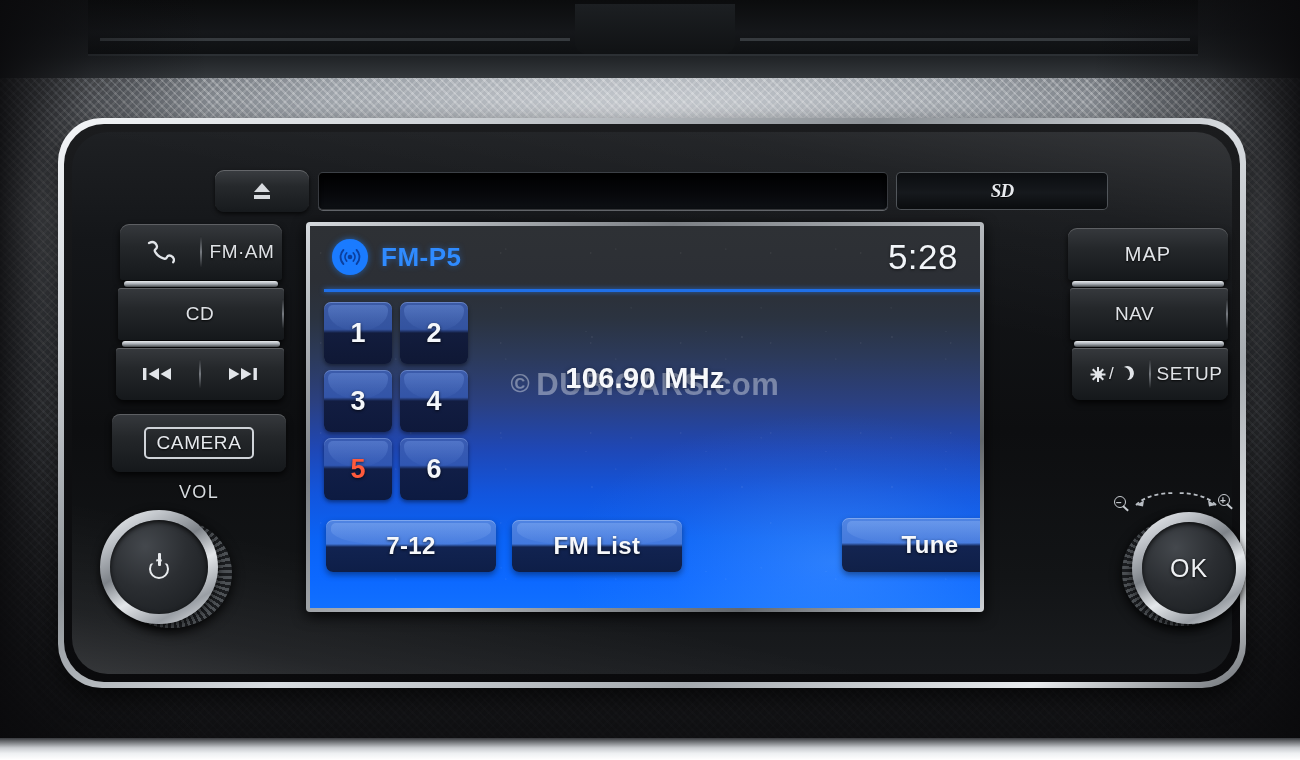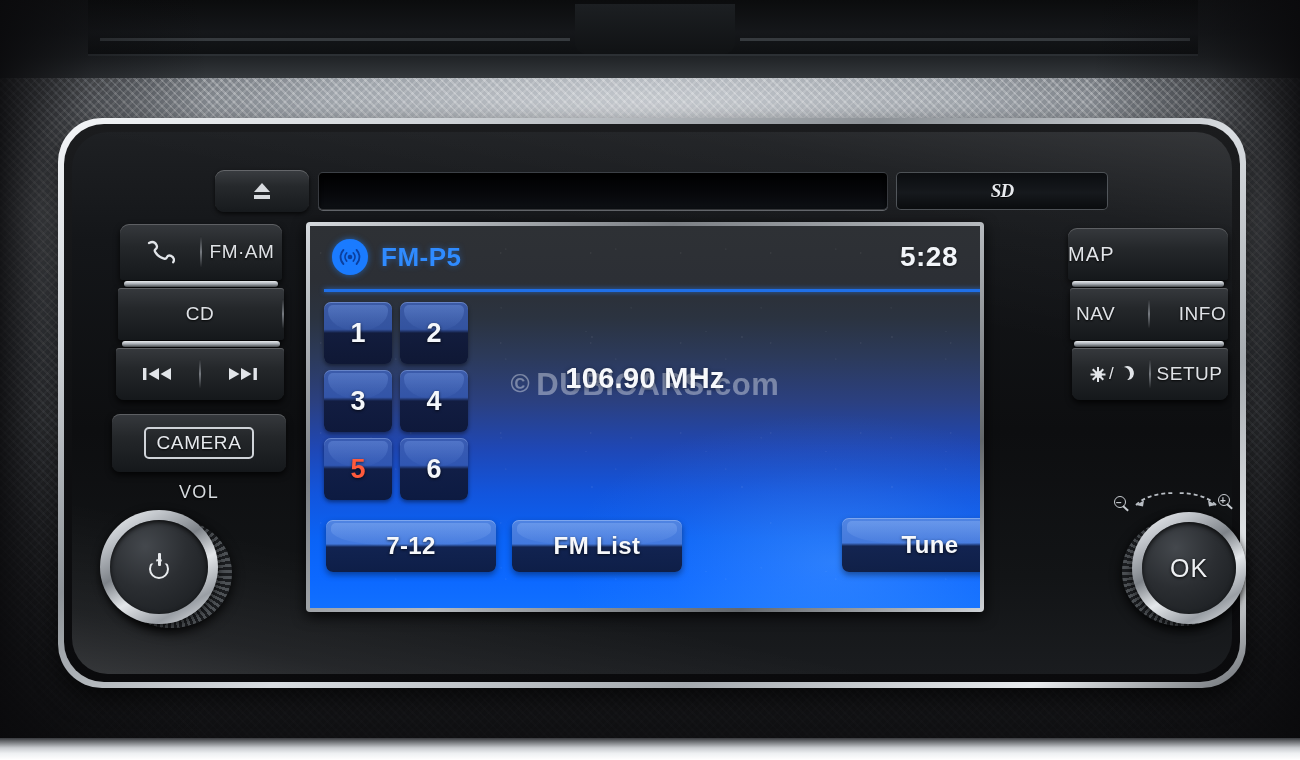--- a/index.html
+++ b/index.html
@@ -177,21 +177,21 @@
 
   
   #btn-map      { left:1068px; top:228px; width:160px; height:52px; border-radius:9px 9px 3px 3px; justify-content:center; }
   #sep-right-1  { left:1072px; top:281px; width:152px; }
   #btn-nav-info { left:1070px; top:288px; width:158px; height:52px; border-radius:3px;gap:27px; }
   #sep-right-2  { left:1074px; top:341px; width:150px; }
   #btn-dn-setup { left:1072px; top:348px; width:156px; height:52px; border-radius:3px 3px 8px 8px; }
   #btn-back     { left:1076px; top:418px; width:152px; height:58px; border-radius:8px; justify-content:center; }
 
   .btn-center-label {
-    width:100%; 
+    width:100%; text-align:center;
     color:#e2e5e9; font-size:20px; letter-spacing:1.1px;
     text-shadow:0 1px 2px rgba(0,0,0,0.9);
   }
   #back-content { display:flex; align-items:center; justify-content:center; gap:9px; width:100%; }
   #back-label { color:#e2e5e9; font-size:20px; letter-spacing:0.8px; text-shadow:0 1px 2px rgba(0,0,0,0.9); }
 
   
   #daynight-glyph { display:flex; align-items:center; gap:3px; }
   .sun-icon { position:relative; width:15px; height:15px; }
   .sun-core { position:absolute; left:4px; top:4px; width:7px; height:7px; border-radius:50%; background:#e2e5e9; }
@@ -321,21 +321,21 @@
     box-shadow:0 0 6px rgba(30,130,255,0.6);
   }
   #source-label {
     margin-left:13px;
     color:#2f8bff; font-size:26px; font-weight:bold;
     letter-spacing:0.5px;
     text-shadow:0 0 6px rgba(40,130,255,0.45);
   }
   #clock {
     margin-left:auto;
-    color:#f2f5f9; font-size:28px; font-weight:bold; letter-spacing:0.5px;
+    color:#f2f5f9; font-size:35px; font-weight:normal; letter-spacing:0.5px;
     text-shadow:0 1px 3px rgba(0,0,0,0.55);
   }
   #header-rule {
     position:absolute; left:14px; top:63px; width:694px; height:2.5px;
     background:#1f6fe8;
     box-shadow:0 0 5px rgba(40,120,235,0.8);
   }
 
   
   #preset-grid {
@@ -498,21 +498,20 @@
   </div>
 
   <div class="btn-panel" id="btn-map">
     <div class="btn-center-label">MAP</div>
   </div>
   <div class="panel-sep" id="sep-right-1"></div>
 
   <div class="btn-panel" id="btn-nav-info">
     <div class="btn-half">NAV</div>
     <div class="btn-div"></div>
-    <div class="btn-half">INFO</div>
   </div>
   <div class="panel-sep" id="sep-right-2"></div>
 
   <div class="btn-panel" id="btn-dn-setup">
     <div class="btn-half">
       <span id="daynight-glyph">
         <span class="sun-icon">
           <span class="sun-core"></span>
           <span class="sun-ray"></span>
           <span class="sun-ray" style="transform:rotate(45deg);"></span>

